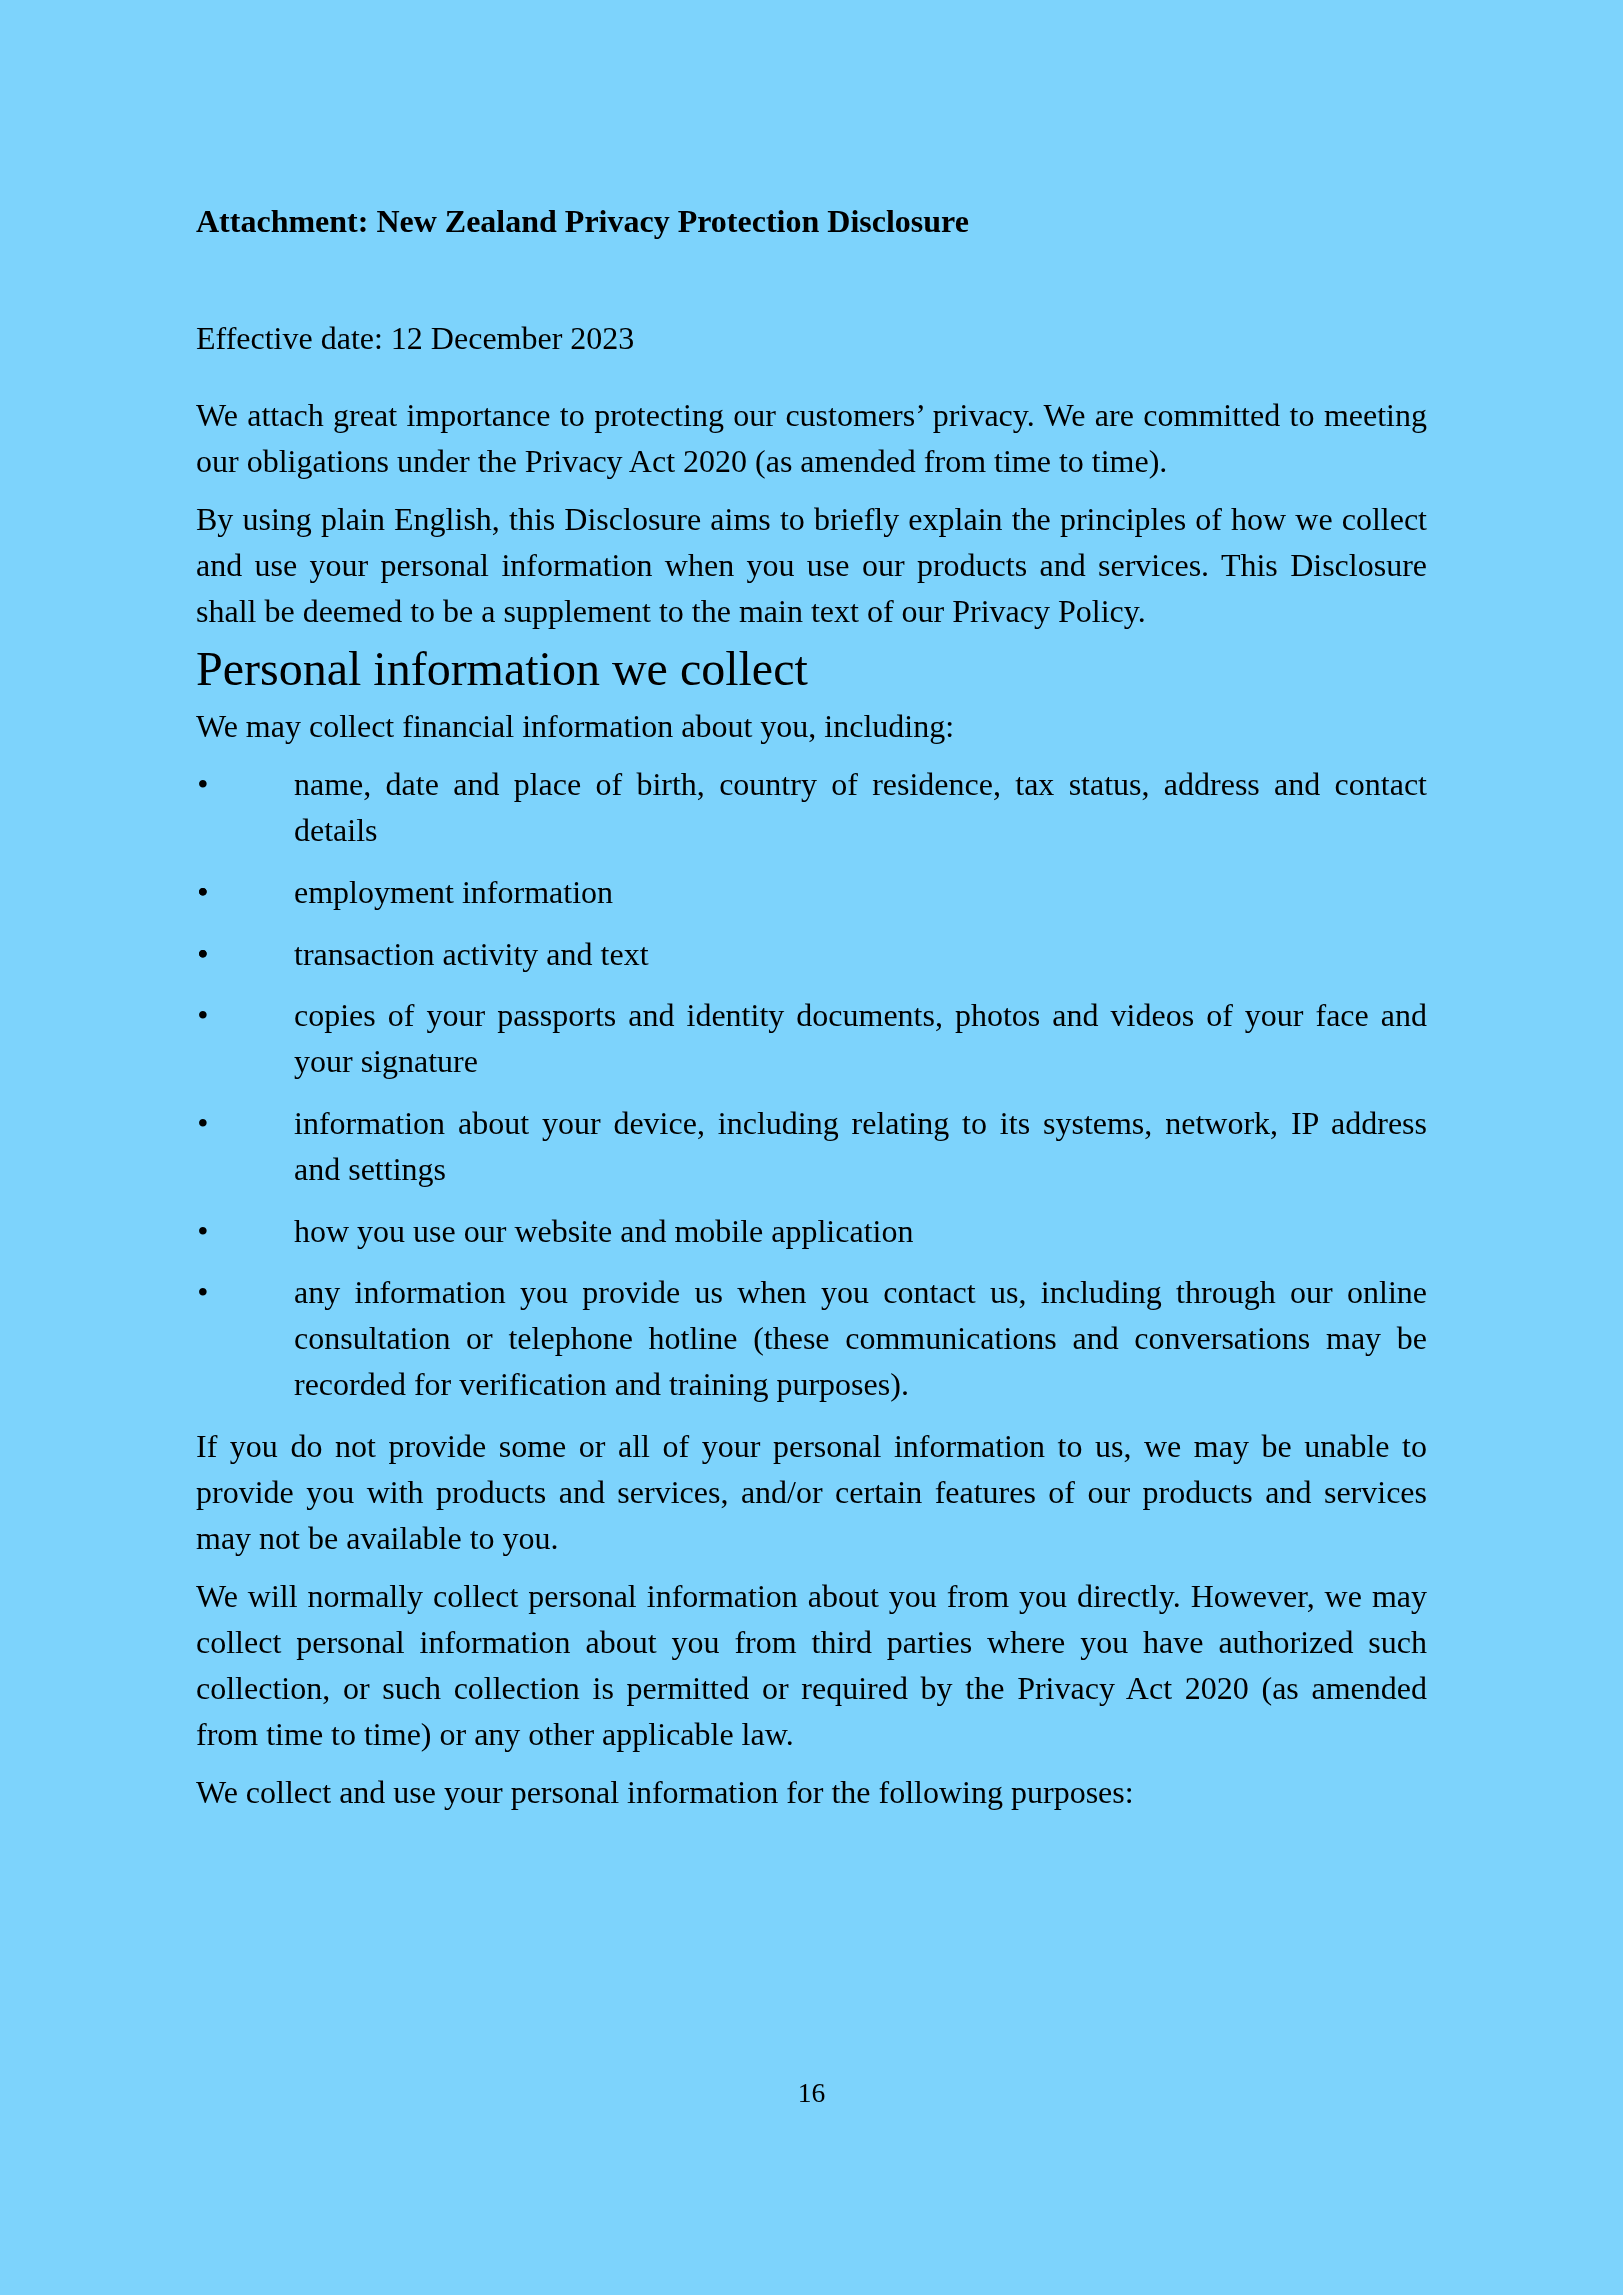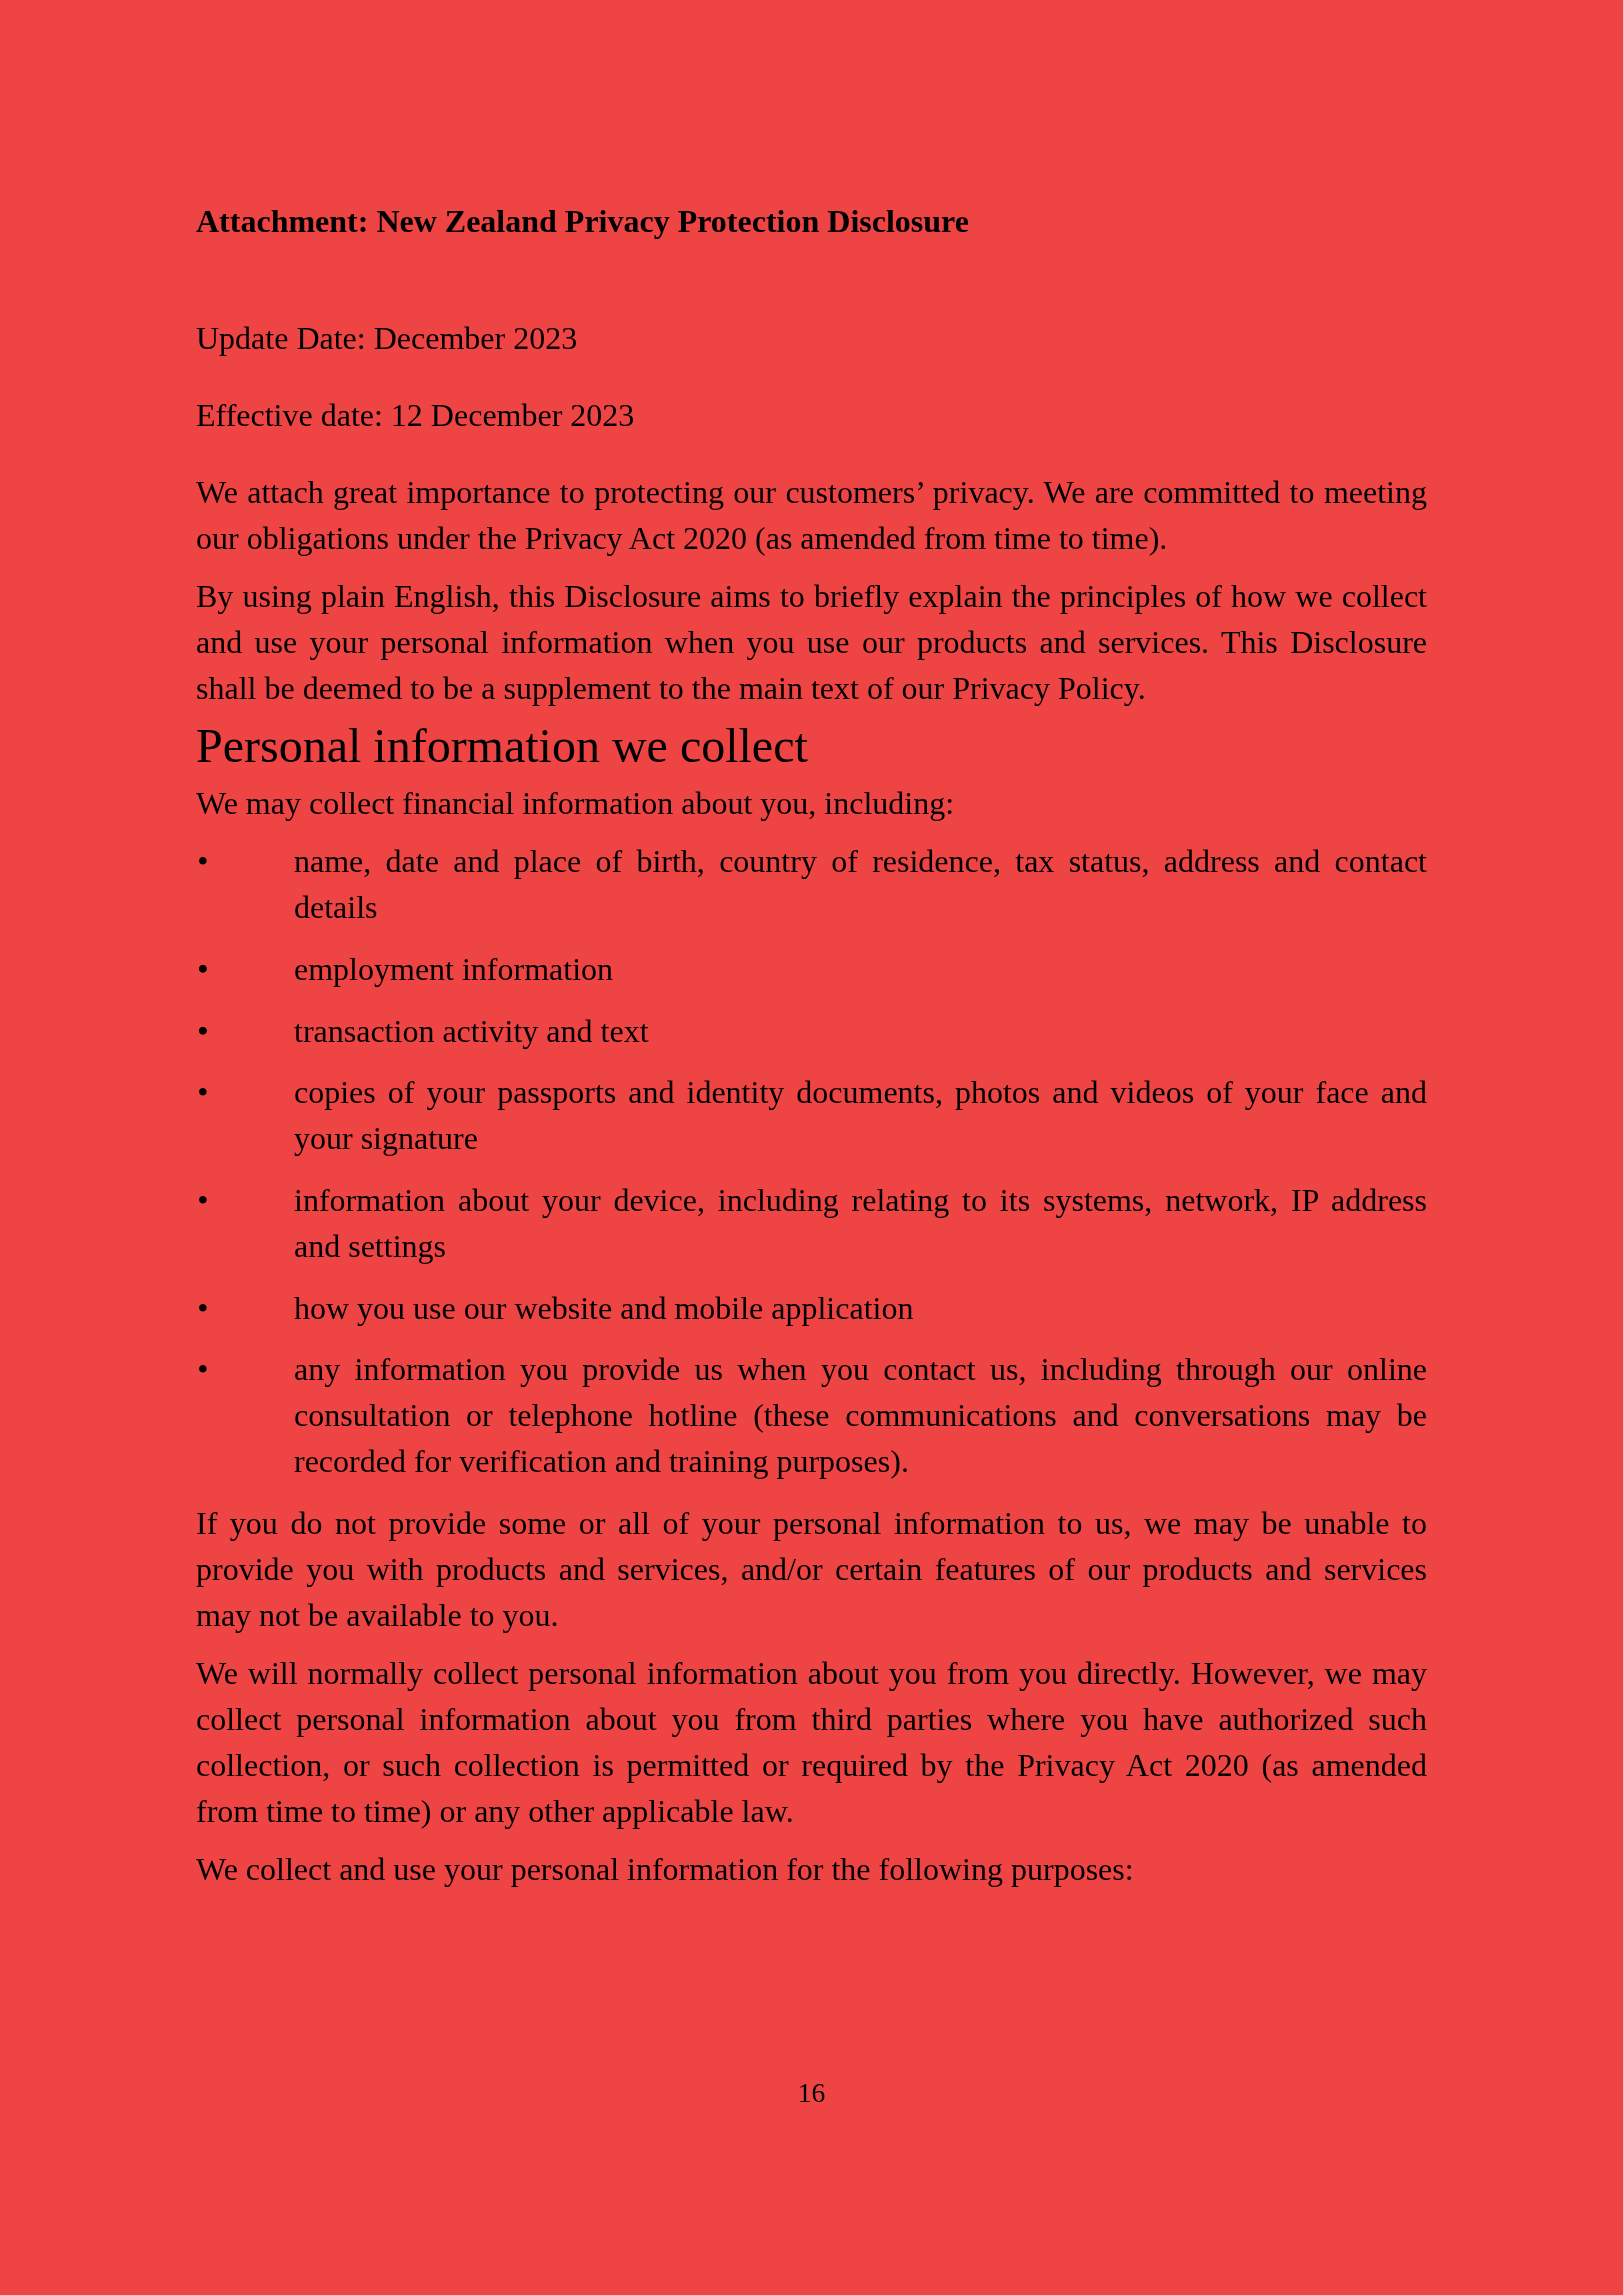--- a/index.html
+++ b/index.html
@@ -4,21 +4,21 @@
 <style>
   html, body {
     margin: 0;
     padding: 0;
     background: #ffffff;
   }
   .page {
     position: relative;
     width: 1623px;
     height: 2295px;
-    background: #ef4444;
+    background: #7dd3fc;
     box-sizing: border-box;
     padding: 198px 196px 0 196px;
     font-family: "Liberation Serif", "DejaVu Serif", serif;
     font-size: 32px;
     line-height: 46px;
     color: #000000;
     overflow: hidden;
   }
   .doc-title {
     font-size: 32px;
@@ -60,21 +60,20 @@
     line-height: 33px;
   }
 </style>
 </head>
 <body>
 
 <div class="page">
 
   <h1 class="doc-title">Attachment: New Zealand Privacy Protection Disclosure</h1>
 
-  <p class="meta-line">Update Date: December 2023</p>
 
   <p class="meta-line">Effective date: 12 December 2023</p>
 
   <p class="para">We attach great importance to protecting our customers’ privacy. We are committed to meeting our obligations under the Privacy Act 2020 (as amended from time to time).</p>
 
   <p class="para">By using plain English, this Disclosure aims to briefly explain the principles of how we collect and use your personal information when you use our products and services. This Disclosure shall be deemed to be a supplement to the main text of our Privacy Policy.</p>
 
   <h2 class="section-heading">Personal information we collect</h2>
 
   <p class="para">We may collect financial information about you, including:</p>

